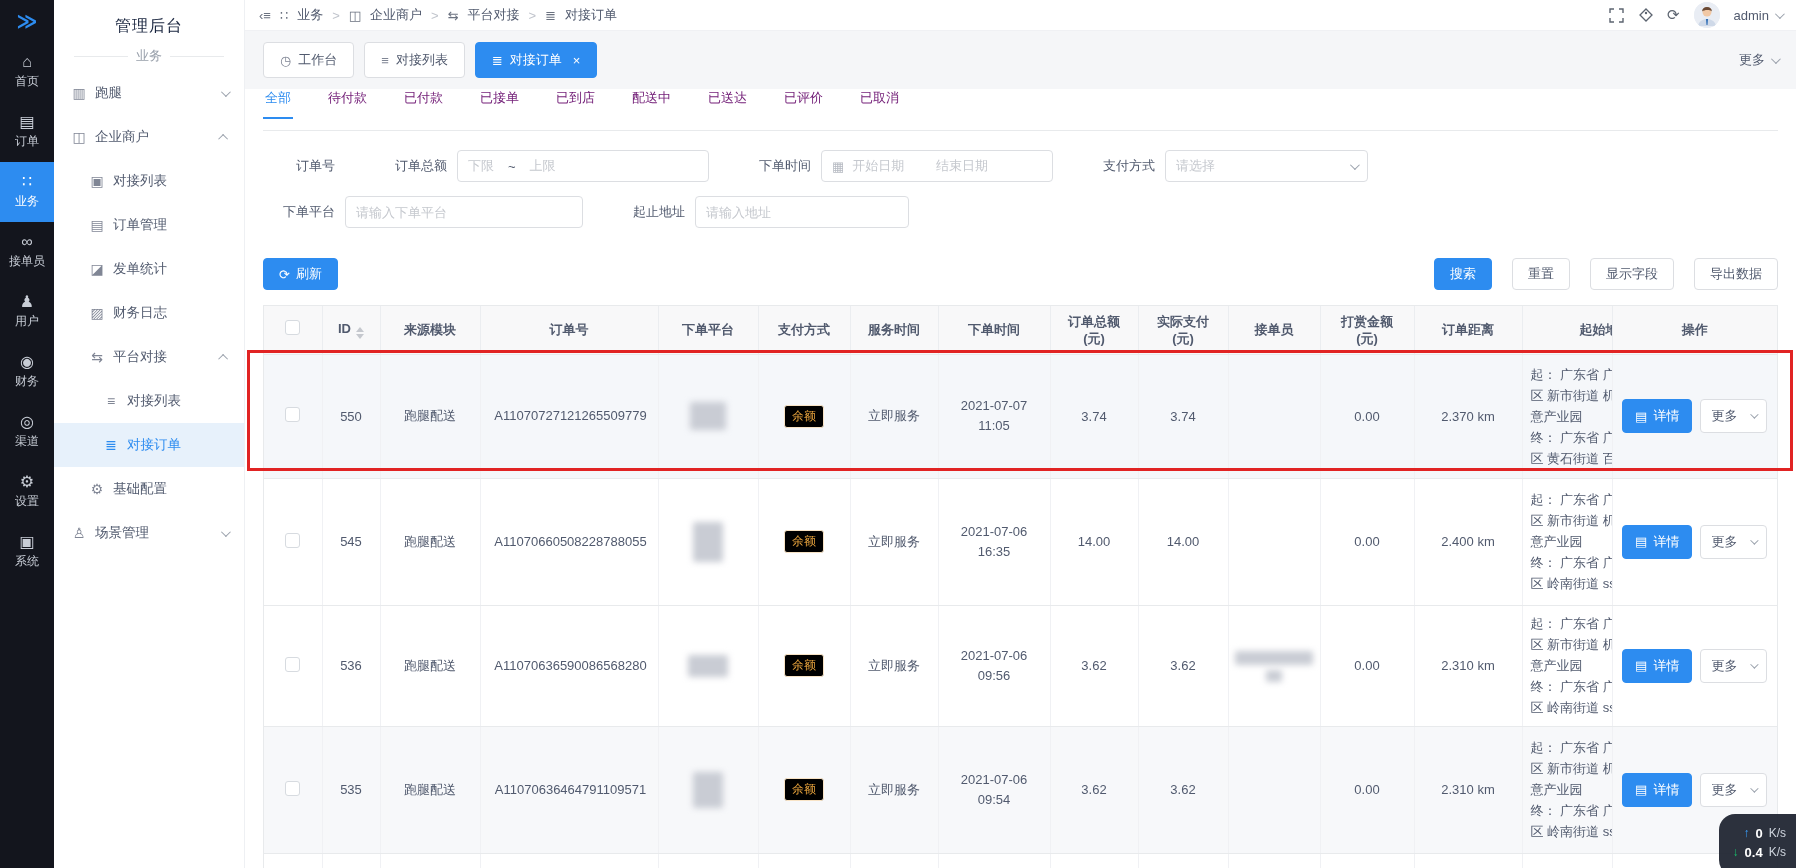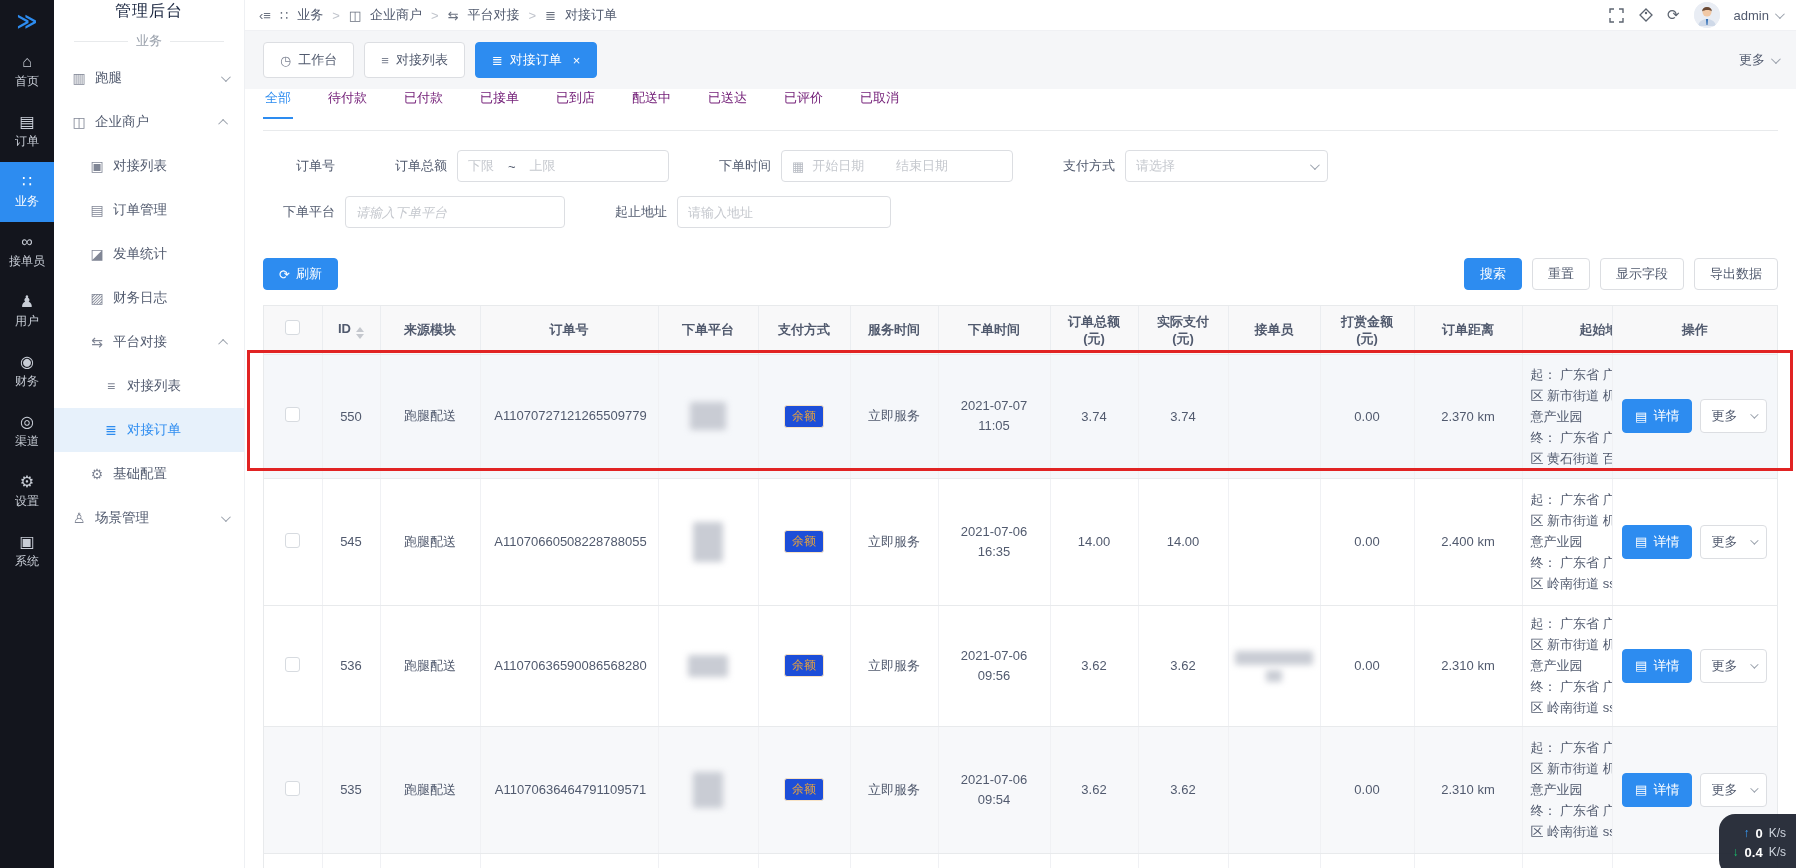--- a/index.html
+++ b/index.html
@@ -9,21 +9,21 @@
   
   .rail{position:absolute;left:0;top:0;width:54px;height:868px;background:#13151d;z-index:5}
   .rail-logo{height:42px;display:flex;align-items:center;justify-content:center;color:#2d8cf0;font-size:20px;font-weight:bold}
   .rail-item{height:60px;display:flex;flex-direction:column;align-items:center;justify-content:center;gap:3px;color:#c8cdd6;cursor:pointer}
   .rail-item .g{font-size:16px;line-height:16px}
   .rail-item .t{font-size:12px}
   .rail-item.active{background:#2d8cf0;color:#fff}
 
   
   .submenu{position:absolute;left:54px;top:0;width:191px;height:868px;background:#fff;border-right:1px solid #eef0f3;z-index:4}
-  .sm-title{text-align:center;font-size:16px;color:#17233d;padding-top:1px;letter-spacing:1px}
+  .sm-title{text-align:center;font-size:16px;color:#17233d;padding-top:16px;letter-spacing:1px}
   .sm-sub{display:flex;align-items:center;color:#99a0ab;font-size:13px;margin:10px 12px 6px}
   .sm-sub::before,.sm-sub::after{content:"";flex:1;height:1px;background:#e8eaec;margin:0 8px}
   .mi{height:44px;display:flex;align-items:center;cursor:pointer;color:#515a6e;font-size:13.5px;position:relative}
   .mi .g{width:18px;text-align:center;margin-right:7px;font-size:14px;color:#808695}
   .mi.l1{padding-left:16px}.mi.l2{padding-left:34px}.mi.l3{padding-left:48px}
   .mi.active{background:#e7f1fb;color:#2d8cf0}
   .mi.active .g{color:#2d8cf0}
   .mi .chev{position:absolute;right:16px}
 
   .chev{display:inline-block;width:7px;height:7px;border-right:1.4px solid #9aa1ac;border-bottom:1.4px solid #9aa1ac}
@@ -64,41 +64,41 @@
   .inp::placeholder{color:#c5c8ce}
   .combo{height:32px;border:1px solid #dcdee2;border-radius:4px;display:flex;align-items:center;padding:0 10px;color:#c5c8ce;cursor:pointer;background:#fff}
   .combo .mid{color:#515a6e;margin:0 14px}
   .combo .g{color:#b6bac2;margin-right:8px}
   .combo .grow{flex:1}
 
   .toolrow{display:flex;align-items:center;margin-top:30px}
   .btn{height:32px;border:1px solid #dcdee2;border-radius:4px;background:#fff;display:inline-flex;align-items:center;justify-content:center;padding:0 15px;cursor:pointer;color:#515a6e;font-size:13px}
   .btn.primary{background:#2d8cf0;border-color:#2d8cf0;color:#fff}
   .btn .g{margin-right:6px}
-  .right-group{margin-left:auto;display:flex;gap:10px}
+  .right-group{margin-left:auto;display:flex;gap:20px}
 
   
   .tblwrap{margin-top:15px;border:1px solid #e8eaec;border-bottom:none}
   table{border-collapse:collapse;table-layout:fixed;width:1513px}
   th{background:#f8f8f9;color:#515a6e;font-weight:bold;border-right:1px solid #ebedf0;border-bottom:1px solid #e8eaec;height:48px;font-size:13px;line-height:17px;text-align:center;padding:0 4px;overflow:hidden}
   td{border-right:1px solid #f0f1f4;border-bottom:1px solid #e8eaec;text-align:center;vertical-align:middle;padding:0 4px;overflow:hidden}
   th:last-child,td:last-child{border-right:none}
   tr.r0 td{height:124px;background:#f5f7fa}
   tr.r1 td{height:127px;background:#fff}
   tr.r2 td{height:121px;background:#fff}
   tr.r3 td{height:127px;background:#f7f8fa}
   tr.partial td{height:16px;background:#fff;border-bottom:none}
   .sorter{display:inline-flex;flex-direction:column;gap:2px;margin-left:5px;vertical-align:1px}
   .tri{width:0;height:0;border-left:4px solid transparent;border-right:4px solid transparent}
   .tri.up{border-bottom:5px solid #c5c8ce}
   .tri.dn{border-top:5px solid #c5c8ce}
   .cbx{width:15px;height:15px;border:1px solid #d7dbe0;border-radius:3px;background:#fff;display:inline-block;cursor:pointer}
   .orderno{width:172px;margin:0 auto;word-break:break-all;line-height:20px}
   .dt{width:80px;margin:8px auto;line-height:20px}
-  .tag{display:inline-block;background:#1d4ed8;border:1px solid #f8e3c5;color:#e6a23c;border-radius:3px;padding:2px 7px;font-size:12px}
+  .tag{display:inline-block;background:#000000;border:1px solid #f8e3c5;color:#e6a23c;border-radius:3px;padding:2px 7px;font-size:12px}
   .blur{background:#c9ccd4;filter:blur(3px);border-radius:2px;display:inline-block;vertical-align:middle}
   .addr{width:160px;text-align:left;line-height:21px;white-space:nowrap;margin-left:4px}
   td.actcol,th.actcol{border-left:1px solid #e8eaec;box-shadow:-8px 0 8px -6px rgba(0,0,0,.16)}
   .actbtns{display:flex;align-items:center;justify-content:center;gap:8px}
   .btn.detail{height:34px;padding:0 12px}
   .btn.more{height:34px;padding:0 10px;gap:7px;display:inline-flex}
   .btn .chev{border-color:#9aa1ac;width:6px;height:6px;margin-left:6px}
 
   
   .redbox{position:absolute;left:247px;top:350px;width:1546px;height:121px;border:3px solid #e12323;z-index:50;pointer-events:none}
@@ -288,21 +288,21 @@
       <div class="stab">已评价</div>
       <div class="stab">已取消</div>
     </div>
 
     <div class="frow">
       <div class="field">
         <label>订单号</label>
       </div>
       <div class="field">
         <label>订单总额</label>
-        <div class="combo" style="width:212px">
+        <div class="combo" style="width:252px">
           <span>下限</span>
           <span class="mid">~</span>
           <span>上限</span>
         </div>
       </div>
       <div class="field">
         <label>下单时间</label>
         <div class="combo" style="width:232px">
           <span class="g">▦</span>
           <span>开始日期</span>
@@ -316,21 +316,21 @@
           <span>请选择</span>
           <span class="grow"></span>
           <span class="chev down"></span>
         </div>
       </div>
     </div>
 
     <div class="frow second">
       <div class="field">
         <label>下单平台</label>
-        <input class="inp" style="width: 220px; font-style: italic;" placeholder="请输入下单平台">
+        <input class="inp" style="width: 238px;" placeholder="请输入下单平台">
       </div>
       <div class="field">
         <label>起止地址</label>
         <input class="inp" style="width: 214px;" placeholder="请输入地址">
       </div>
     </div>
 
     <div class="toolrow">
       <button class="btn primary">
         <span class="g">⟳</span>

